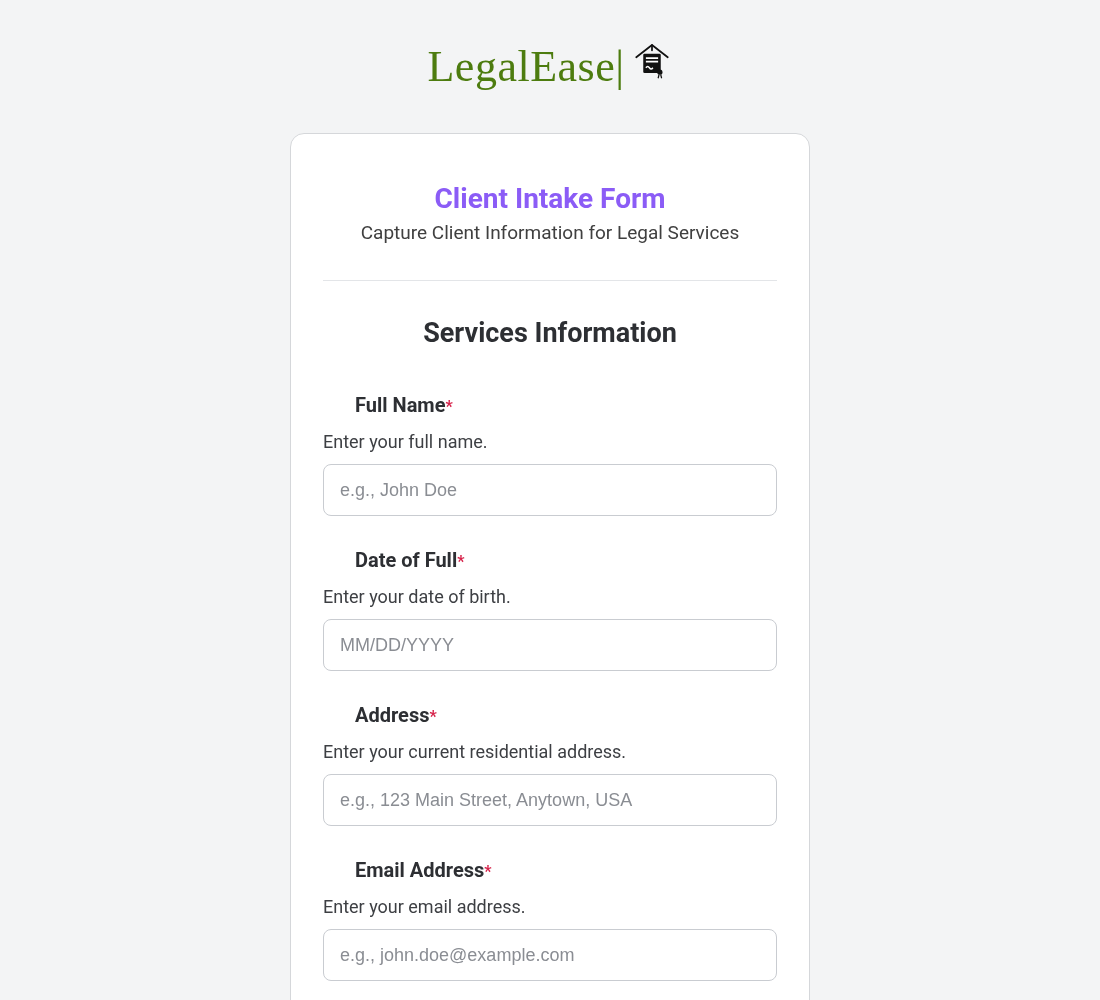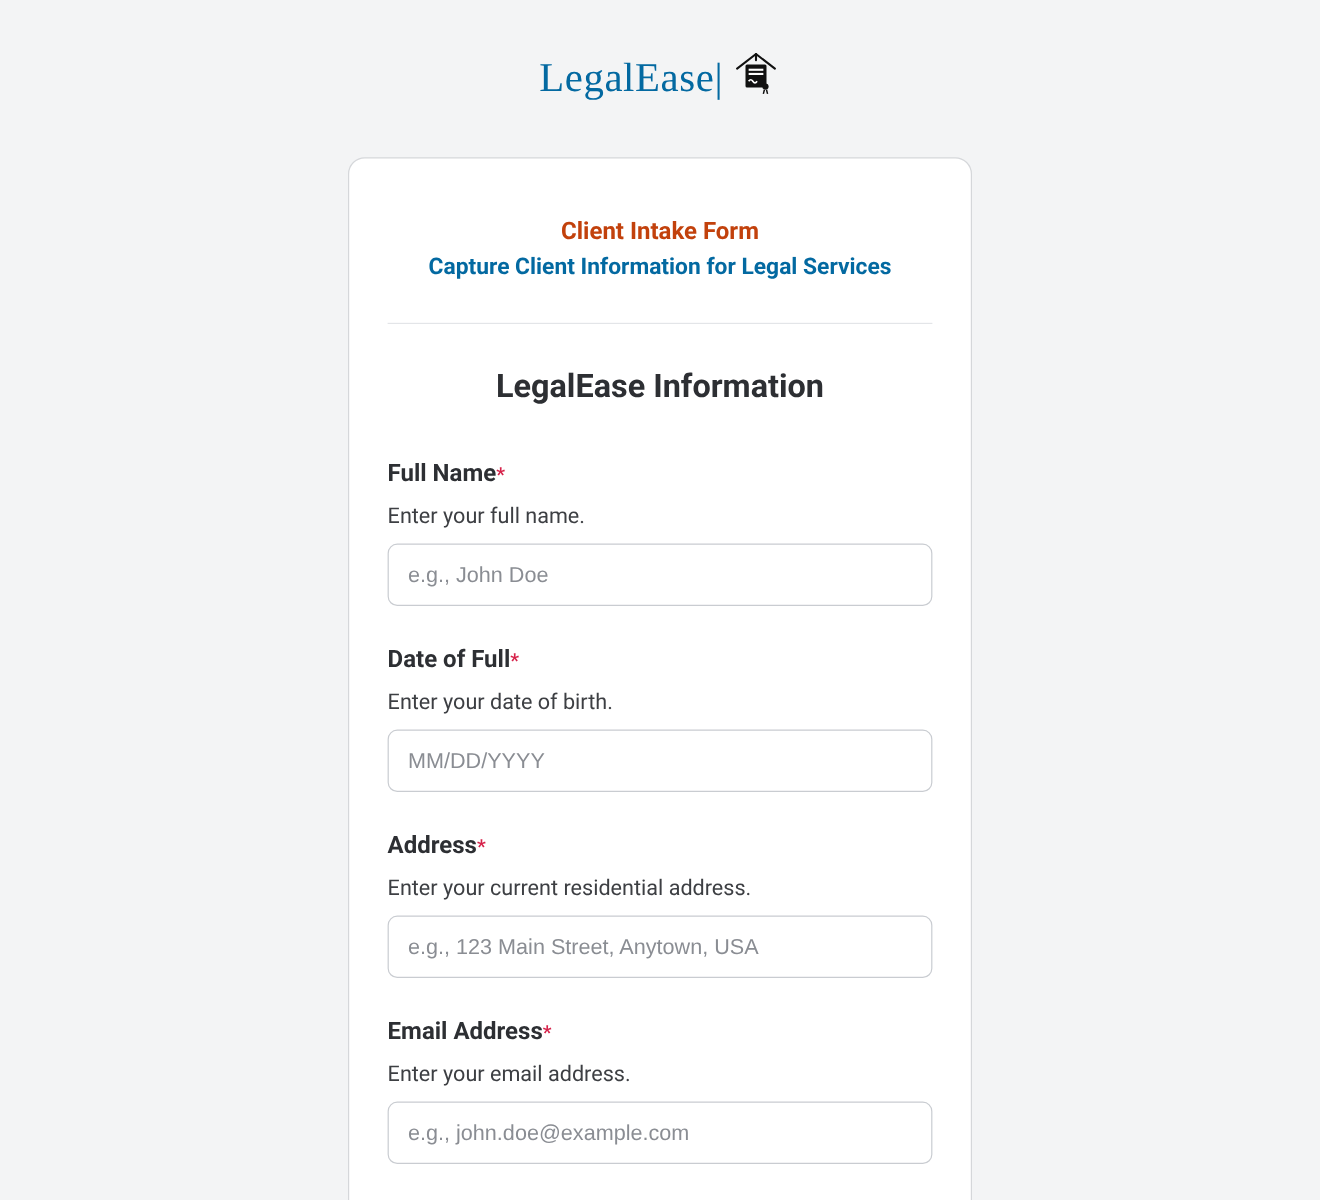--- a/index.html
+++ b/index.html
@@ -15,23 +15,23 @@
     }
     .logo-wrap {
       text-align: center;
       margin-bottom: 40px;
     }
     .logo {
       display: inline-flex;
       align-items: center;
       gap: 6px;
       font-family: "Times New Roman", Georgia, serif;
-      font-size: 34px;
+      font-size: 44px;
       font-weight: 500;
-      color: #0369a1;
+      color: #4d7c0f;
     }
     .logo-text {
       letter-spacing: 0.5px;
     }
     .logo svg {
       width: 42px;
       height: 42px;
       position: relative;
       top: -2px;
     }
@@ -43,44 +43,45 @@
       border-radius: 14px;
       padding: 48px 32px 32px 32px;
     }
     .card-header {
       text-align: center;
       padding-bottom: 36px;
       border-bottom: 1px solid #e3e5e8;
       margin-bottom: 36px;
     }
     .card-title {
-      font-size: 20px;
+      font-size: 28px;
       font-weight: 700;
-      color: #c2410c;
+      color: #8b5cf6;
       margin-bottom: 6px;
     }
     .card-subtitle {
       font-size: 19px;
-      color: #0369a1;
-      font-weight: 700;
+      color: #404040;
+      font-weight: 400;
     }
     .section-title {
       text-align: center;
       font-size: 27px;
       font-weight: 700;
       color: #2d2f33;
       margin-bottom: 44px;
     }
     .field {
       margin-bottom: 32px;
     }
     .field-label {
       font-size: 20px;
       font-weight: 700;
       color: #2d2f33;
+      margin-left: 32px;
     }
     .req {
       color: #d6224a;
       font-weight: 700;
     }
     .field-desc {
       font-size: 18px;
       color: #3d3f43;
       margin-top: 14px;
       margin-bottom: 12px;
@@ -119,21 +120,21 @@
     </span>
   </div>
 </div>
 
 <div class="card">
   <div class="card-header">
     <div class="card-title">Client Intake Form</div>
     <div class="card-subtitle">Capture Client Information for Legal Services</div>
   </div>
 
-  <div class="section-title">LegalEase Information</div>
+  <div class="section-title">Services Information</div>
 
   <div class="field">
     <div>
       <span class="field-label">Full Name</span><span class="req">*</span>
     </div>
     <div class="field-desc">Enter your full name.</div>
     <input class="field-input" type="text" placeholder="e.g., John Doe" style="">
   </div>
 
   <div class="field">

